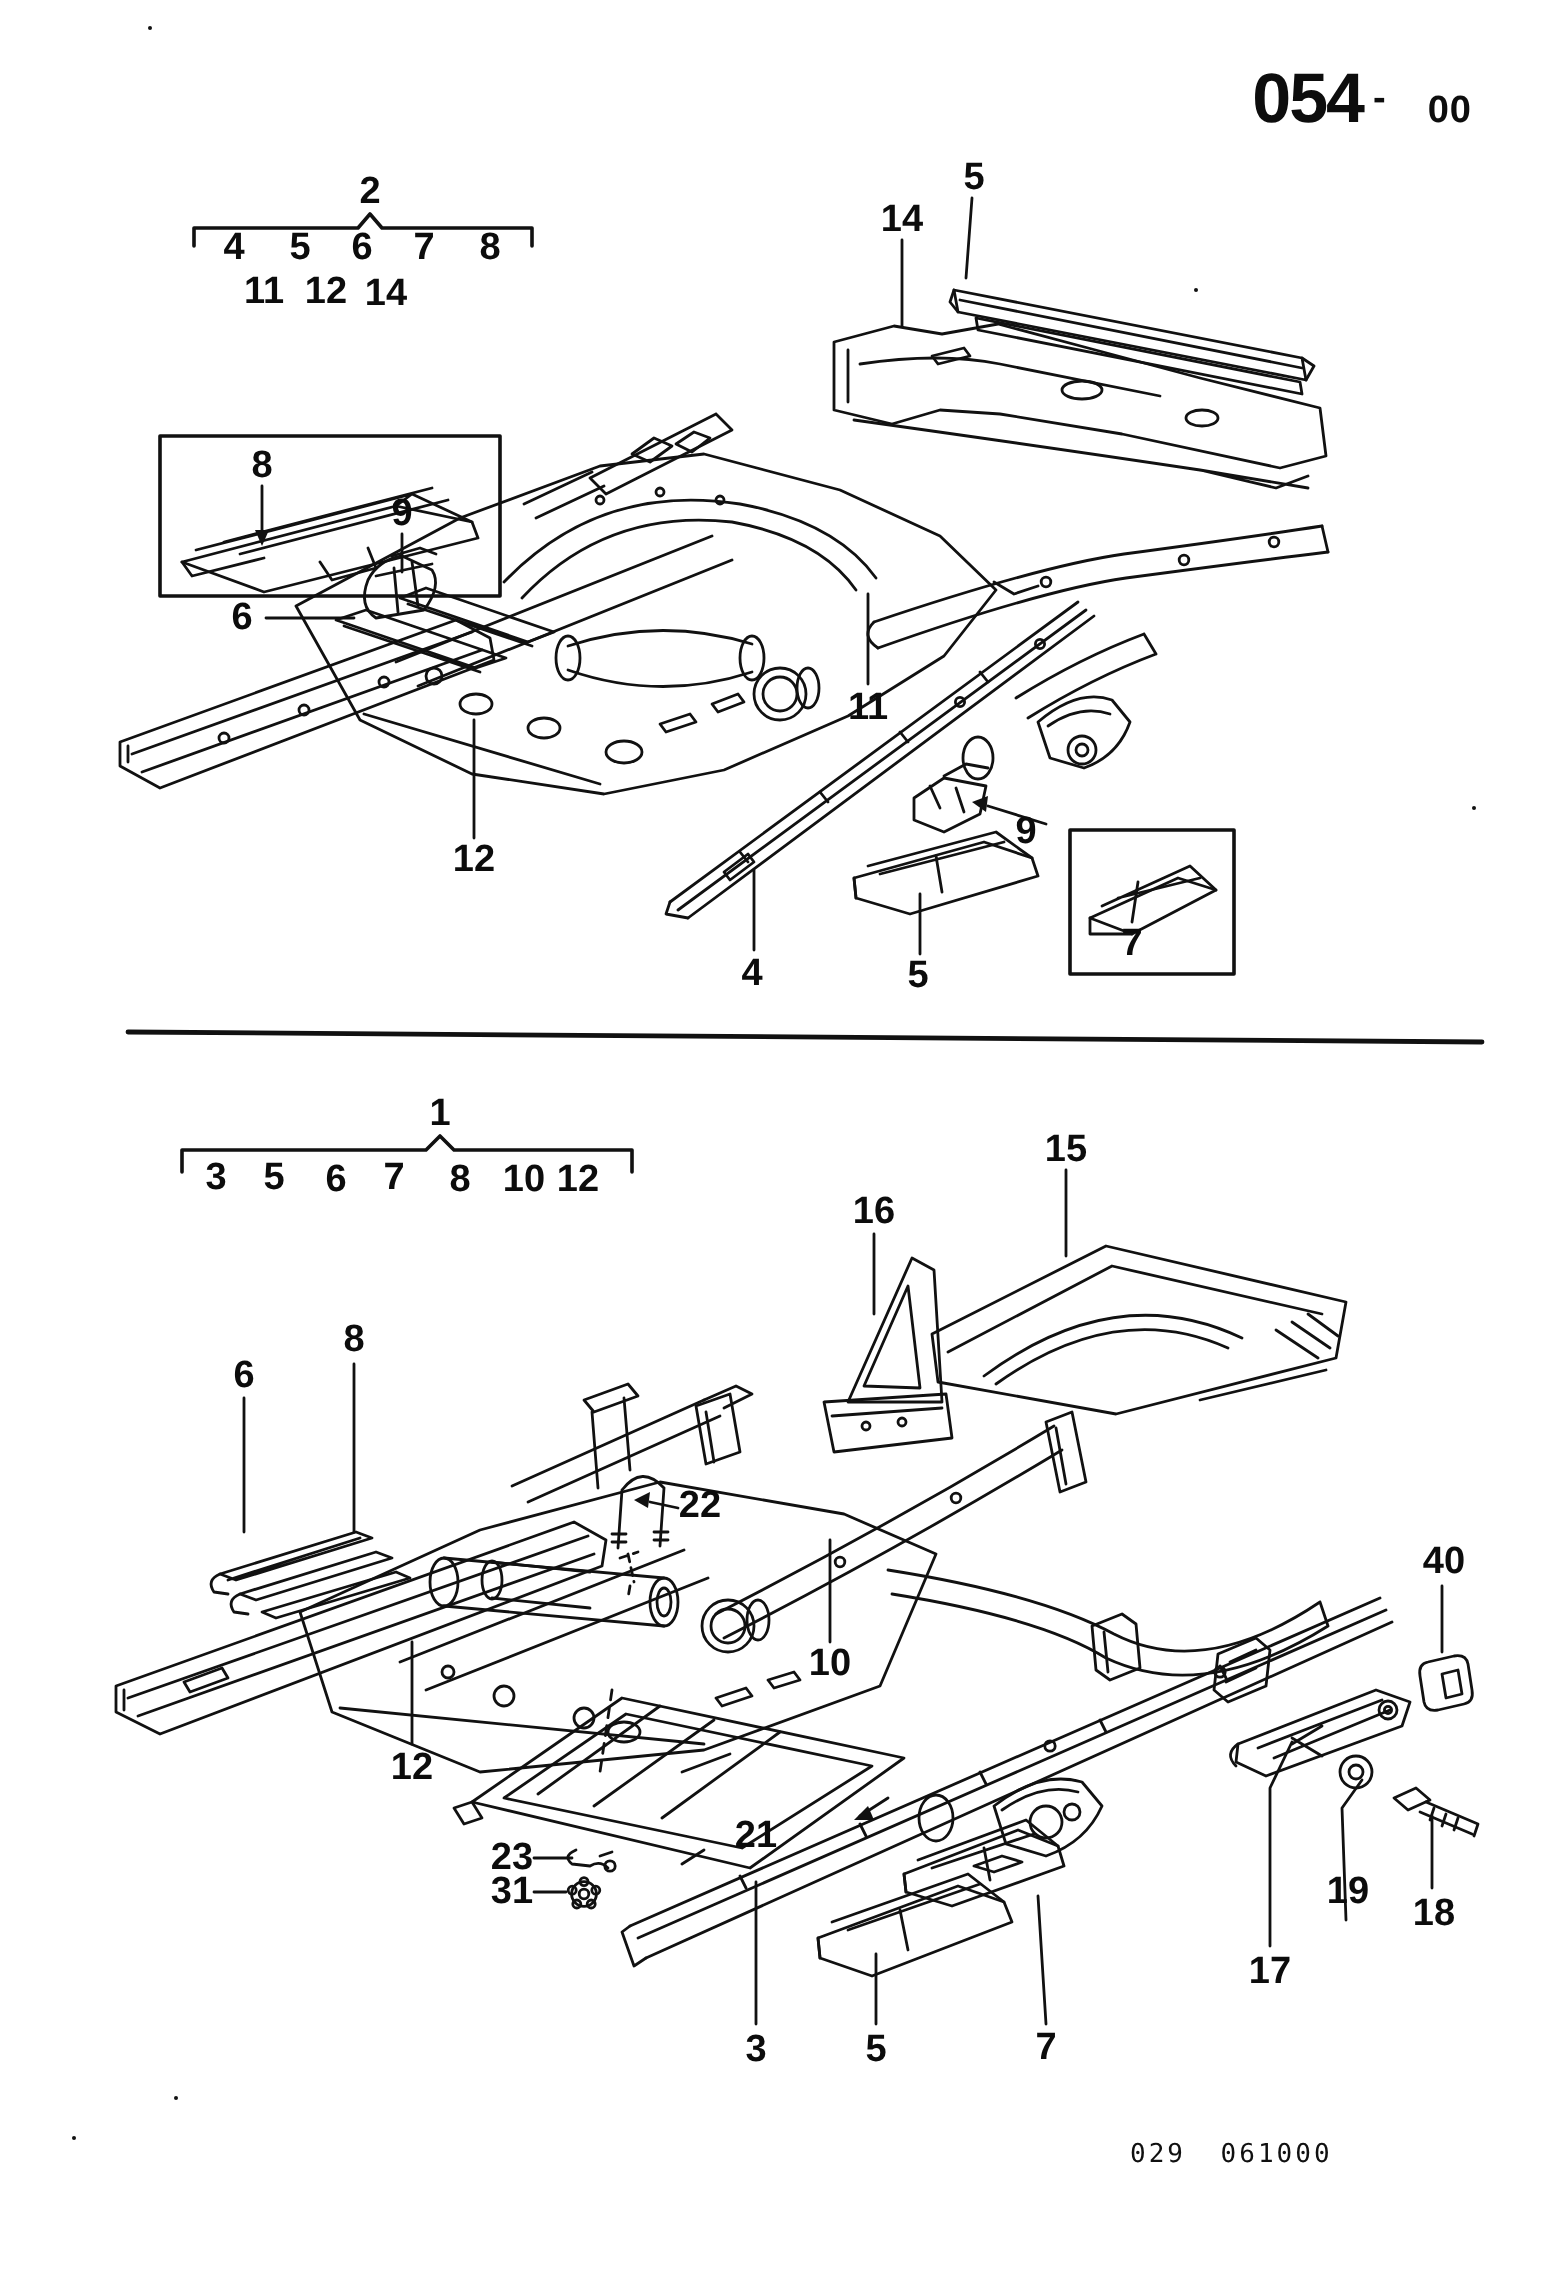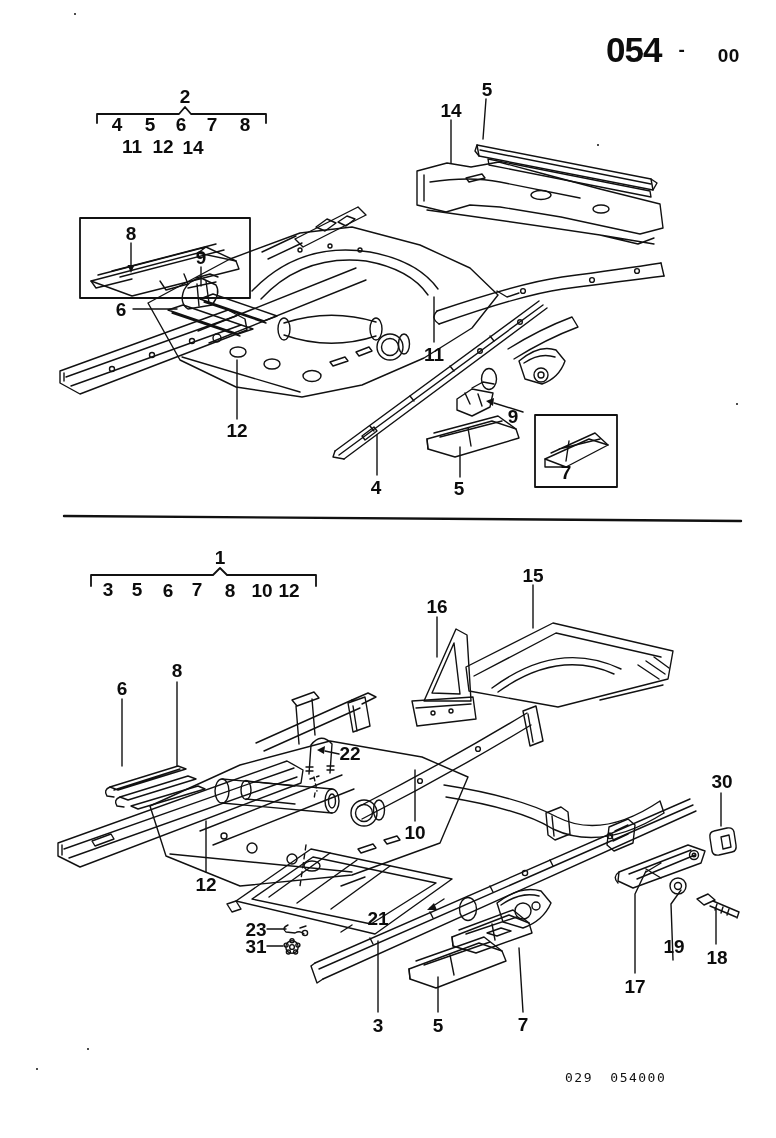--- a/index.html
+++ b/index.html
@@ -2,21 +2,21 @@
 <html><head>
 <meta charset="utf-8">
 <style>
   html,body{margin:0;padding:0;background:#e8e8e8;}
   .page{position:relative;width:776px;height:1138px;background:#ffffff;overflow:hidden;
         font-family:"Liberation Sans",sans-serif;color:#0d0d0d;}
   svg{position:absolute;left:0;top:0;}
   .lbl{position:absolute;transform:translate(-50%,-50%);font-weight:bold;font-size:19px;
        line-height:1;white-space:nowrap;letter-spacing:0;color:#0c0c0c;}
   .page-code{position:absolute;left:606px;top:34px;width:130px;display:flex;align-items:flex-end;
-             gap:17px;}
+             justify-content:flex-end;gap:5px;}
   .code-main{font-size:35px;font-weight:bold;letter-spacing:-1px;line-height:0.92;}
   .code-sep{font-size:19px;font-weight:bold;line-height:1;margin-bottom:7px;}
   .code-suffix{font-size:19px;font-weight:bold;line-height:1;margin-bottom:1px;letter-spacing:0.5px;margin-left:16px;}
   .footer-code{position:absolute;left:565px;top:1070px;font-family:"DejaVu Sans Mono",monospace;
                font-size:13px;letter-spacing:1.5px;word-spacing:8px;color:#101010;}
 </style>
 </head>
 <body>
 
 <div class="page">
@@ -356,17 +356,17 @@
   <div class="lbl" style="left:206px;top:884px">12</div>
   <div class="lbl" style="left:378px;top:918px">21</div>
   <div class="lbl" style="left:256px;top:929px">23</div>
   <div class="lbl" style="left:256px;top:946px">31</div>
   <div class="lbl" style="left:378px;top:1025px">3</div>
   <div class="lbl" style="left:438px;top:1025px">5</div>
   <div class="lbl" style="left:523px;top:1024px">7</div>
   <div class="lbl" style="left:635px;top:986px">17</div>
   <div class="lbl" style="left:674px;top:946px">19</div>
   <div class="lbl" style="left:717px;top:957px">18</div>
-  <div class="lbl" style="left:722px;top:781px">30</div>
-
-  <div class="footer-code">029 054000</div>
+  <div class="lbl" style="left:722px;top:781px">40</div>
+
+  <div class="footer-code">029 061000</div>
 
 </div>
 
 </body></html>

